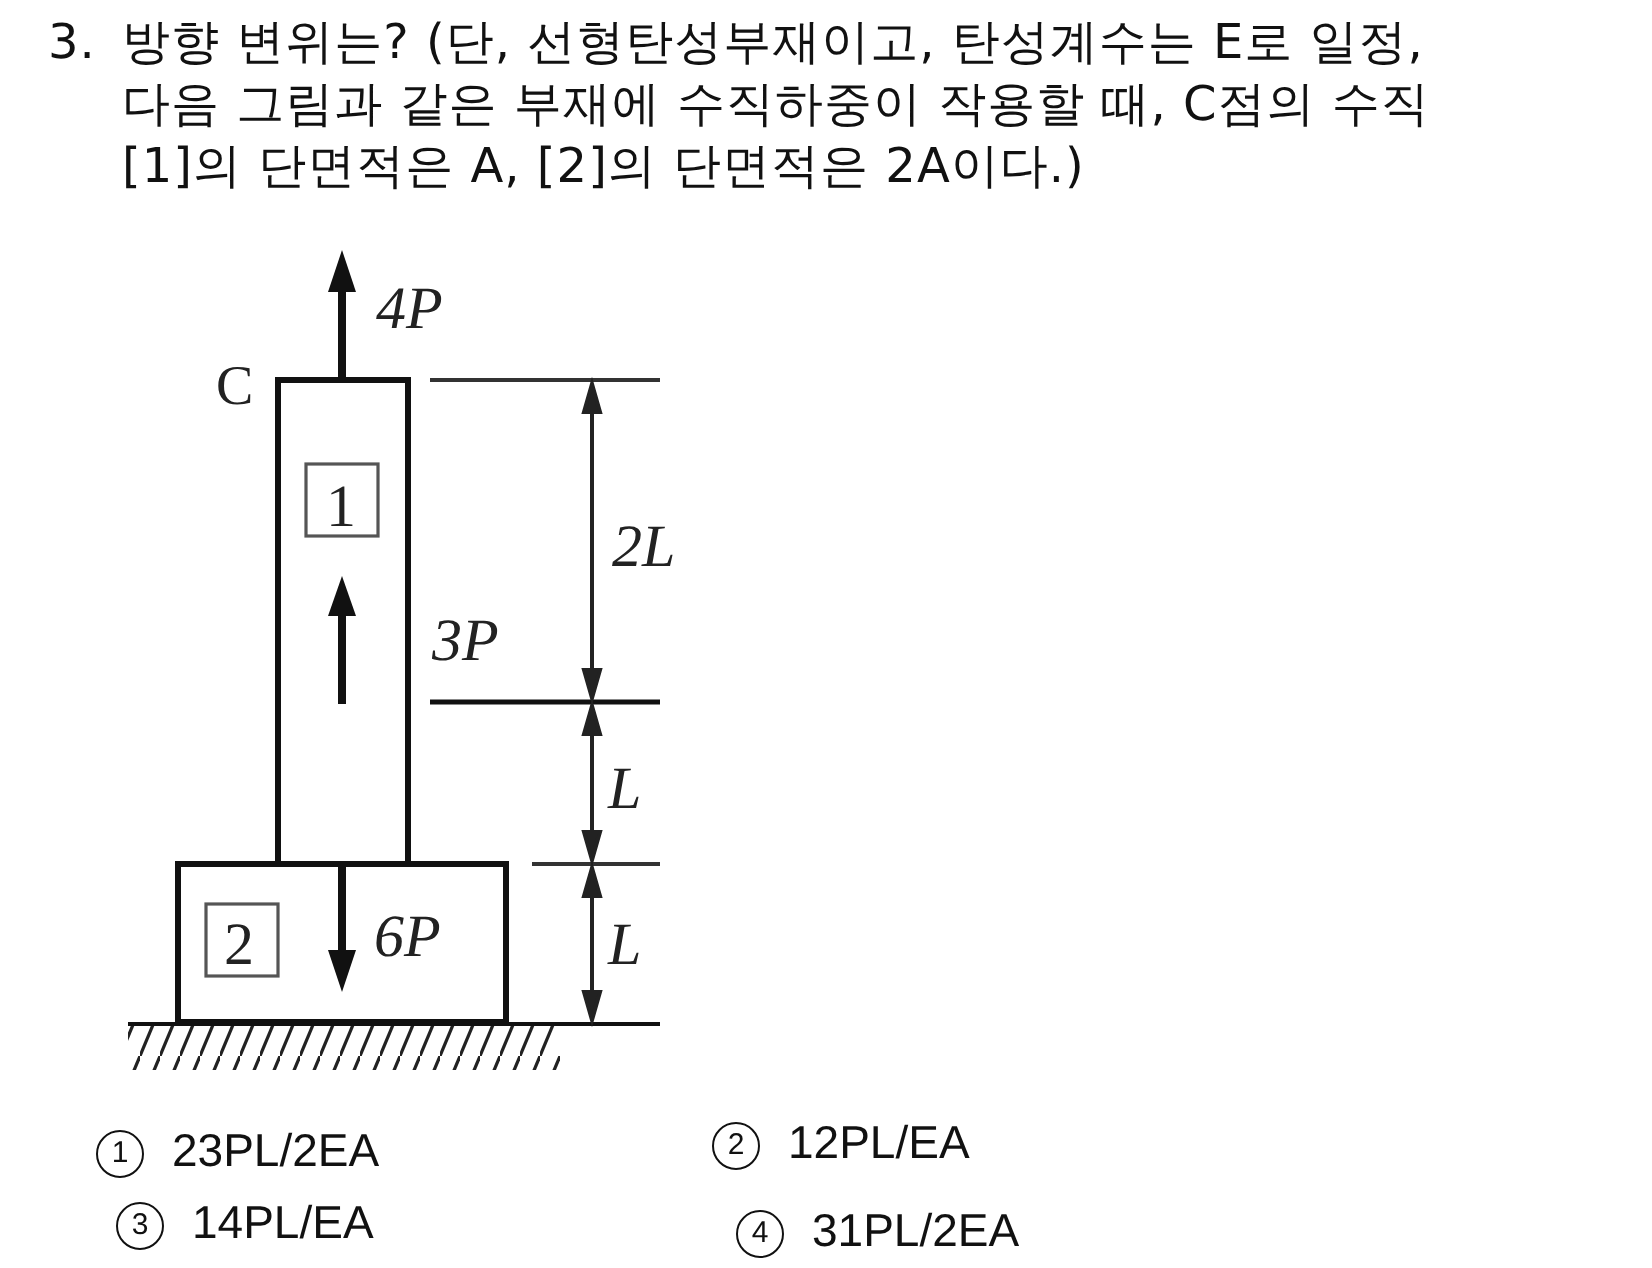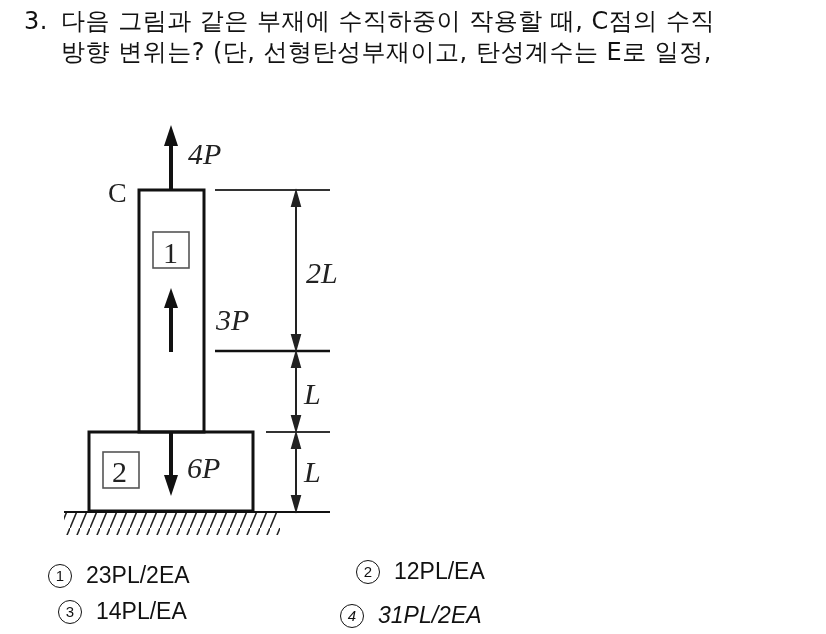--- a/index.html
+++ b/index.html
@@ -11,22 +11,23 @@
   svg.diagram { position:absolute; left:0; top:0; }
   .choice { position:absolute; font-size:23px; font-family:"Liberation Sans","DejaVu Sans",sans-serif; white-space:nowrap; }
   .choice .mark { display:inline-block; width:22px; height:22px; border:1.6px solid #111; border-radius:50%;
                   font-size:15px; line-height:22px; text-align:center; margin-right:14px; vertical-align:2px; }
 </style>
 </head>
 <body>
 
 <div class="q">
   <span class="num">3.</span>
+  <span class="line">방향 변위는? (단, 선형탄성부재이고, 탄성계수는 E로 일정,</span>
   <span class="line">다음 그림과 같은 부재에 수직하중이 작용할 때, C점의 수직</span>
-  <span class="line">방향 변위는? (단, 선형탄성부재이고, 탄성계수는 E로 일정,</span>
+  <span class="line">[1]의 단면적은 A, [2]의 단면적은 2A이다.)</span>
 </div>
 
 <svg class="diagram" width="826" height="634" viewBox="0 0 826 634">
   <defs>
     <pattern id="hatch" width="10" height="24" patternUnits="userSpaceOnUse">
       <line x1="10" y1="0" x2="0" y2="24" stroke="#222" stroke-width="1.6"></line>
     </pattern>
   </defs>
 
   <rect x="64" y="513" width="216" height="22" fill="url(#hatch)"></rect>
@@ -87,15 +88,15 @@
 
 <div class="choice" style="left:48px; top:562px;">
   <span class="mark">1</span><span>23PL/2EA</span>
 </div>
 <div class="choice" style="left:356px; top:558px;">
   <span class="mark">2</span><span>12PL/EA</span>
 </div>
 <div class="choice" style="left:58px; top:598px;">
   <span class="mark">3</span><span>14PL/EA</span>
 </div>
-<div class="choice" style="left:340px; top:602px;font-style:italic;">
+<div class="choice" style="left:368px; top:602px;">
   <span class="mark">4</span><span>31PL/2EA</span>
 </div>
 
 </body></html>

